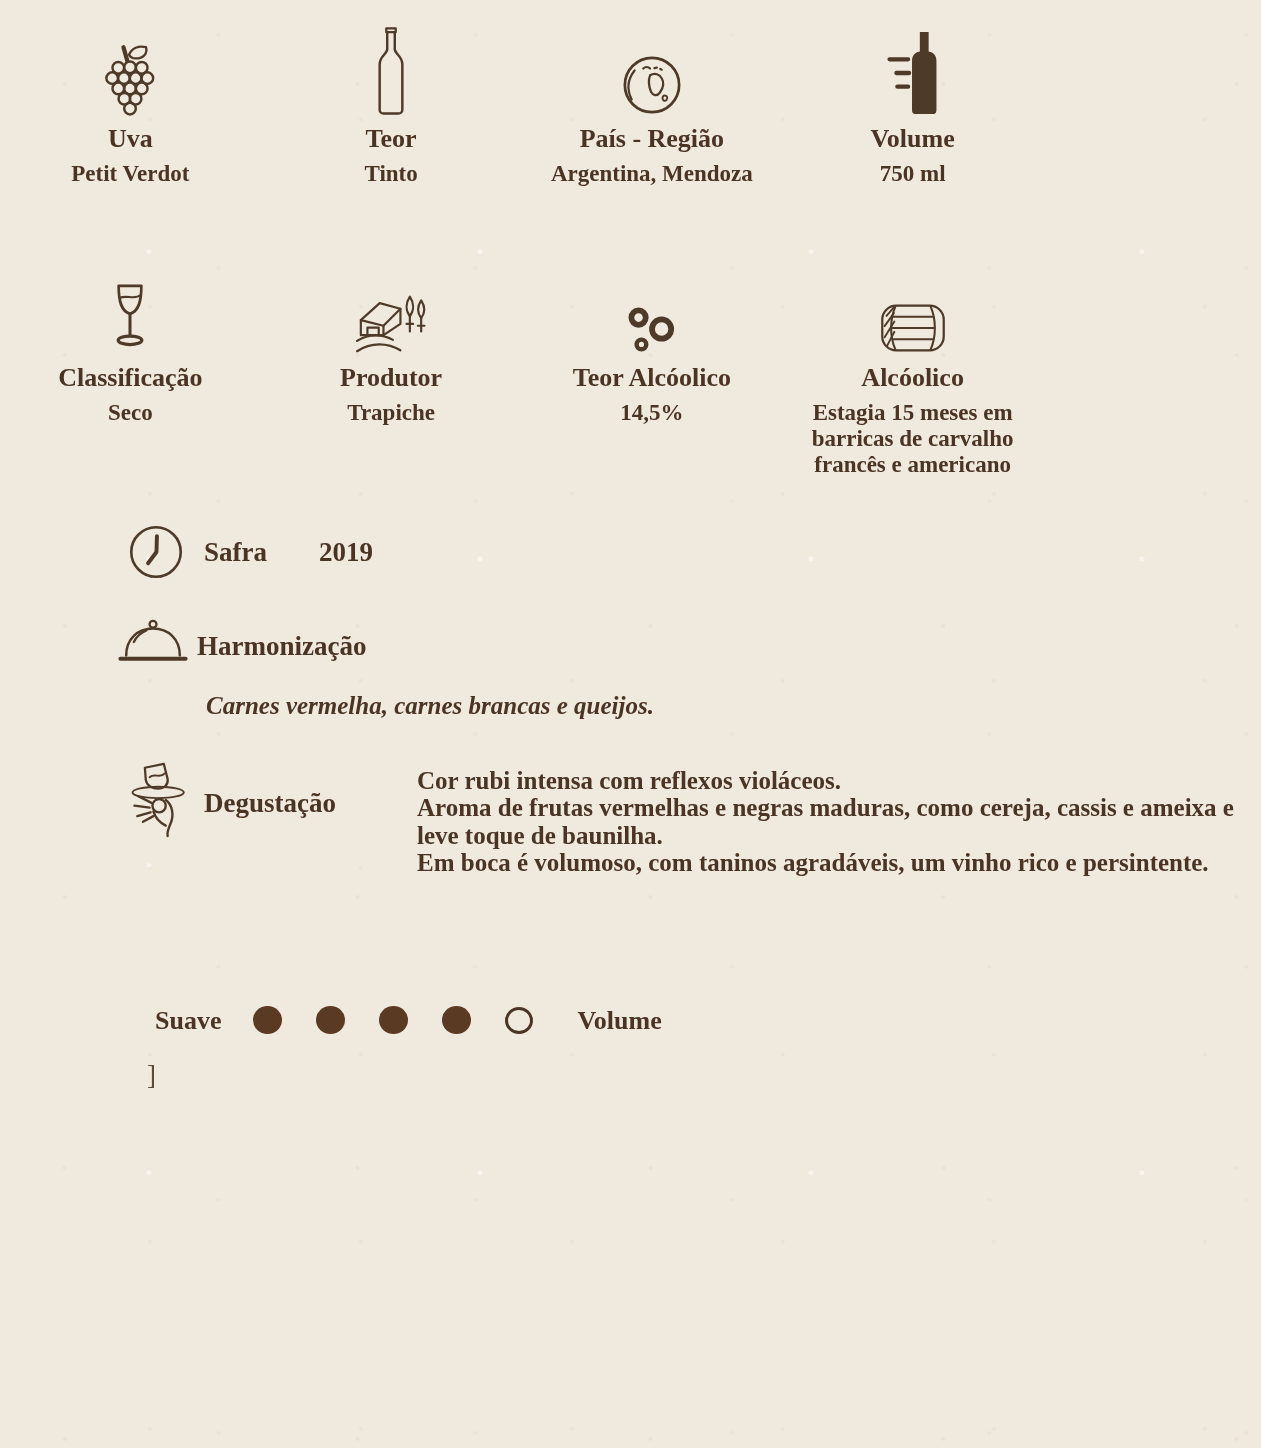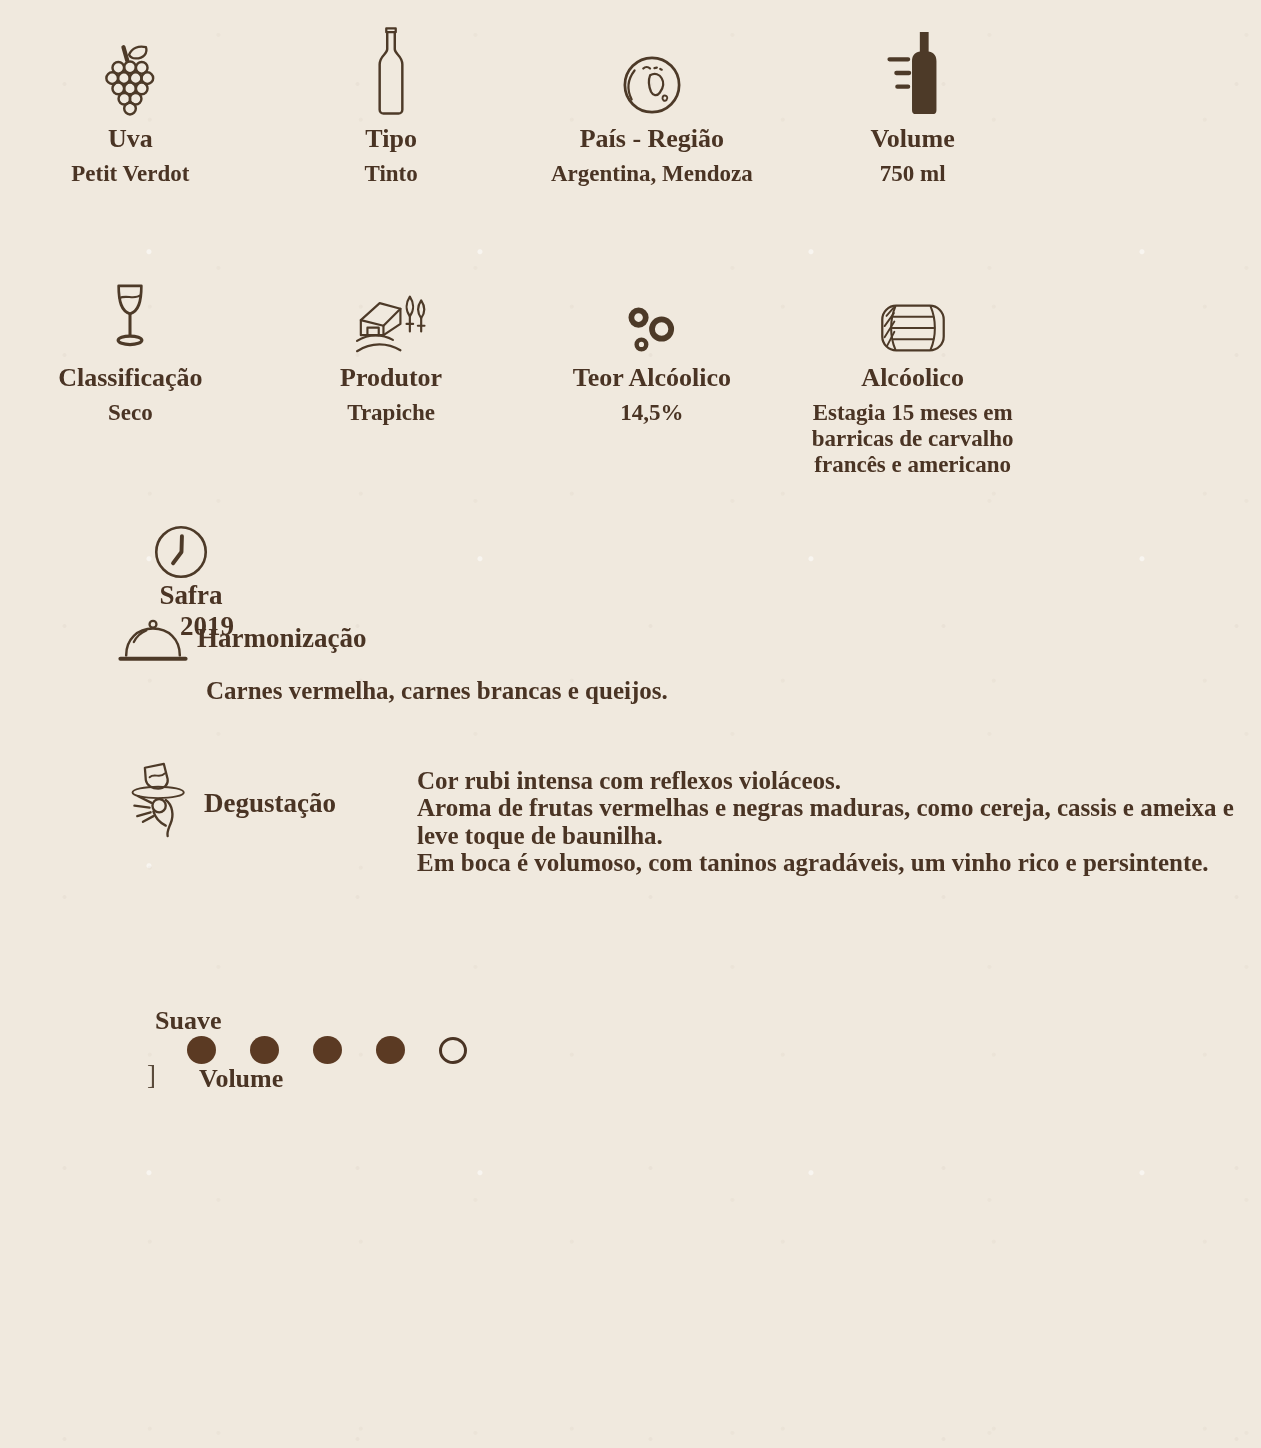--- a/index.html
+++ b/index.html
@@ -15,30 +15,30 @@
     font-family:"Liberation Serif","DejaVu Serif",serif;
     font-weight:700;color:#4a3424;
   }
   svg{display:block;stroke:#4d3a28;fill:none;stroke-linecap:round;stroke-linejoin:round;}
   .attr-grid{position:absolute;top:36px;left:0;width:1043px;
     display:grid;grid-template-columns:repeat(4,1fr);row-gap:88px;}
   .attr-cell{display:flex;flex-direction:column;align-items:center;text-align:center;}
   .icon-box{height:80px;display:flex;align-items:flex-end;justify-content:center;margin-bottom:8px;}
   .attr-label{font-size:26px;line-height:1.15;}
   .attr-value{font-size:23px;line-height:1.14;margin-top:7px;max-width:238px;}
-  .section{position:absolute;display:flex;align-items:center;flex-direction:column;}
+  .section{position:absolute;display:flex;align-items:center;}
   .sec-title{font-size:27px;}
   .sec-body{font-size:25px;line-height:1.09;}
   .safra{top:524px;left:128px;}
   .safra .sec-title{margin-left:20px;}
   .safra-value{font-size:27px;margin-left:52px;}
   .harm{top:618px;left:118px;flex-direction:column;align-items:flex-start;}
   .harm-head{display:flex;align-items:flex-end;}
-  .harm-head .sec-title{margin-left:9px;margin-bottom:10px;}
-  .harm-body{margin-left:88px;margin-top:13px;}
+  .harm-head .sec-title{margin-left:9px;margin-bottom:2px;}
+  .harm-body{margin-left:88px;margin-top:28px;font-style:italic;}
   .deg{top:762px;left:124px;flex-direction:row;align-items:flex-start;}
   .deg-head{display:flex;align-items:flex-start;}
   .deg-head .sec-title{margin-left:6px;margin-top:26px;}
   .deg-body{margin-left:81px;margin-top:5px;max-width:910px;}
   .intensity{top:1006px;left:155px;align-items:flex-start;}
   .int-label{font-size:26px;}
   .dots{display:flex;align-items:center;margin-left:32px;}
   .dot{width:29px;height:28px;border-radius:50%;background:#5b3a23;margin-right:34px;}
   .dot:last-child{margin-right:0;}
   .dot.empty{width:22px;height:21px;background:transparent;border:3.5px solid #4a3424;}
@@ -76,21 +76,21 @@
     <div class="attr-value">Petit Verdot</div>
   </div>
 
   <div class="attr-cell">
     <div class="icon-box">
       <svg width="34" height="92" viewBox="0 0 36 96">
         <path d="M13 4 h10 v4 h-10 z" stroke-width="2.4"></path>
         <path d="M14 8 v18 c0 5 -8 7 -8 16 v48 a4 4 0 0 0 4 4 h16 a4 4 0 0 0 4 -4 v-48 c0 -9 -8 -11 -8 -16 v-18" stroke-width="2.6"></path>
       </svg>
     </div>
-    <div class="attr-label">Tipo</div>
+    <div class="attr-label">Teor</div>
     <div class="attr-value">Tinto</div>
   </div>
 
   <div class="attr-cell">
     <div class="icon-box">
       <svg width="62" height="62" viewBox="0 0 64 64">
         <circle cx="32" cy="32" r="28" stroke-width="2.8"></circle>
         <path d="M14 17 c-7 9 -8 20 -3 30" stroke-width="2.3"></path>
         <path d="M23 15 c2 -2 5 -2 7 0" stroke-width="2.3"></path>
         <path d="M34.5 14.5 l2.5 -0.5 M40.5 15.5 l1.5 0.7" stroke-width="2.3"></path>

